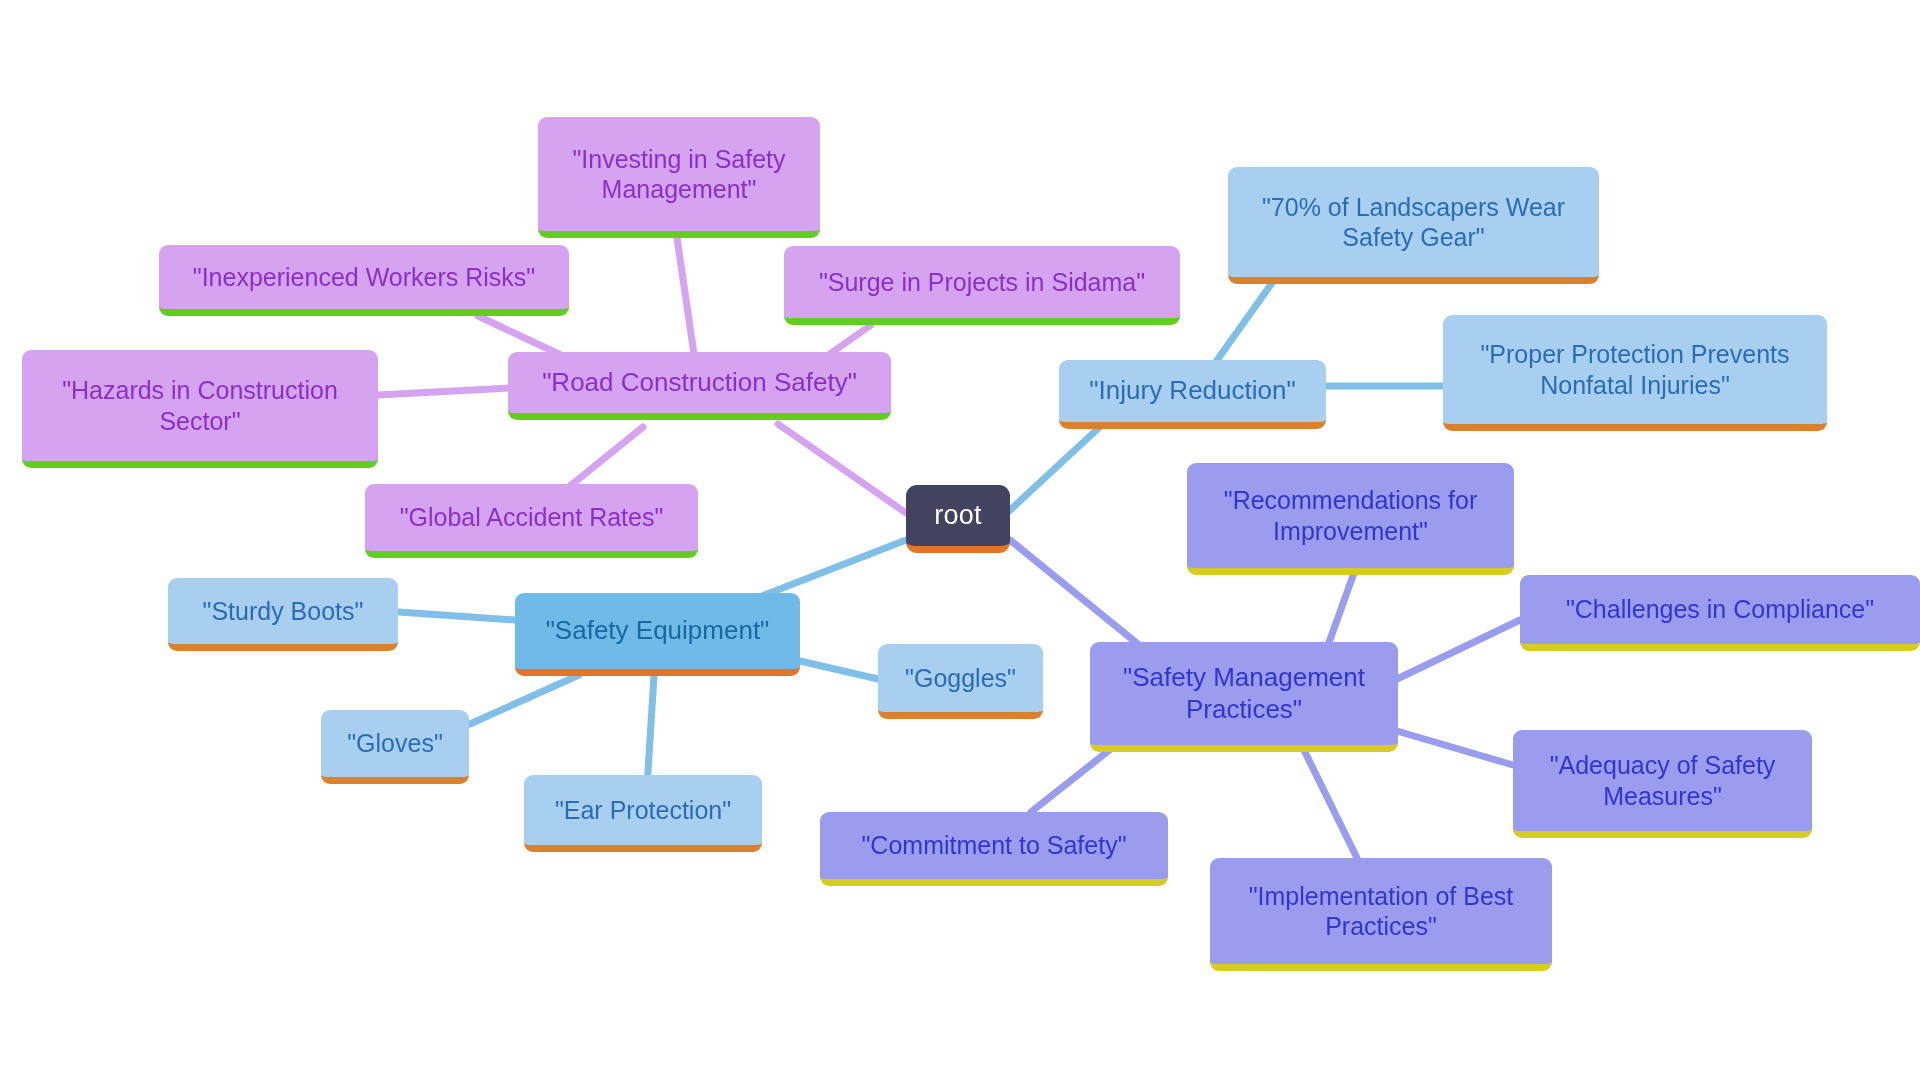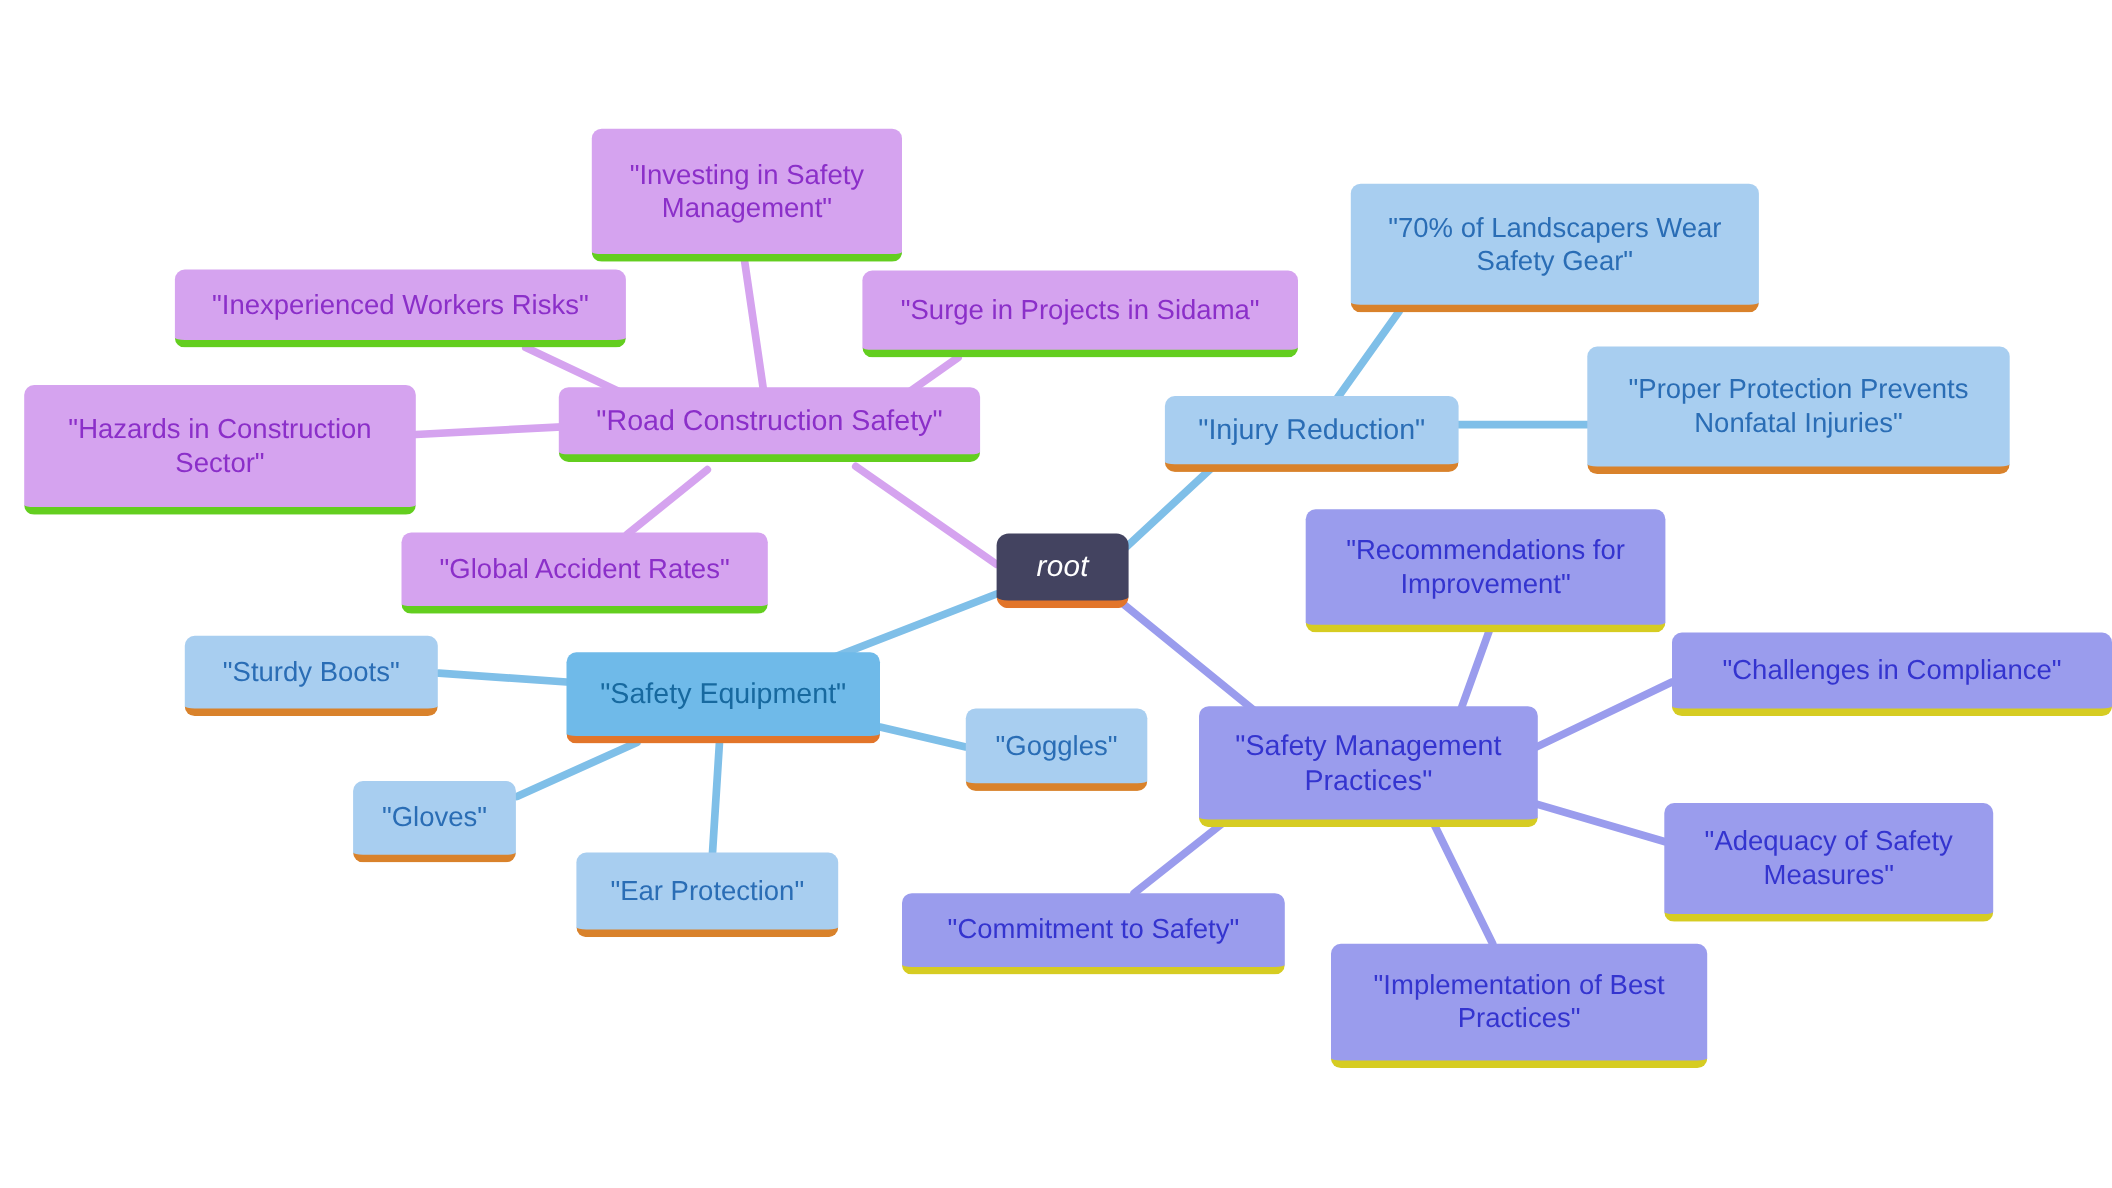--- a/index.html
+++ b/index.html
@@ -115,21 +115,21 @@
       <path d="M 800,661 L 878,679" stroke="#7fbfe8" stroke-width="7"></path>
 
       <path d="M 1327,648 L 1354,573" stroke="#9a9ced" stroke-width="7"></path>
       <path d="M 1397,679 L 1520,620" stroke="#9a9ced" stroke-width="7"></path>
       <path d="M 1397,731 L 1513,765" stroke="#9a9ced" stroke-width="7"></path>
       <path d="M 1303,748 L 1357,858" stroke="#9a9ced" stroke-width="7"></path>
       <path d="M 1112,748 L 1031,812" stroke="#9a9ced" stroke-width="7"></path>
     </g>
   </svg>
 
-  <div class="node n-root" style="left:906px; top:485px; width:120px; height:68px;font-style:italic;">
+  <div class="node n-root" style="left:906px; top:485px; width:104px; height:68px;">
     <span class="label">root</span>
   </div>
 
   <div class="node n-purple fs26" style="left:508px; top:352px; width:383px; height:68px;">
     <span class="label">"Road Construction Safety"</span>
   </div>
 
   <div class="node n-purple fs25" style="left:538px; top:117px; width:282px; height:121px;">
     <span class="label">"Investing in Safety
 Management"</span>

